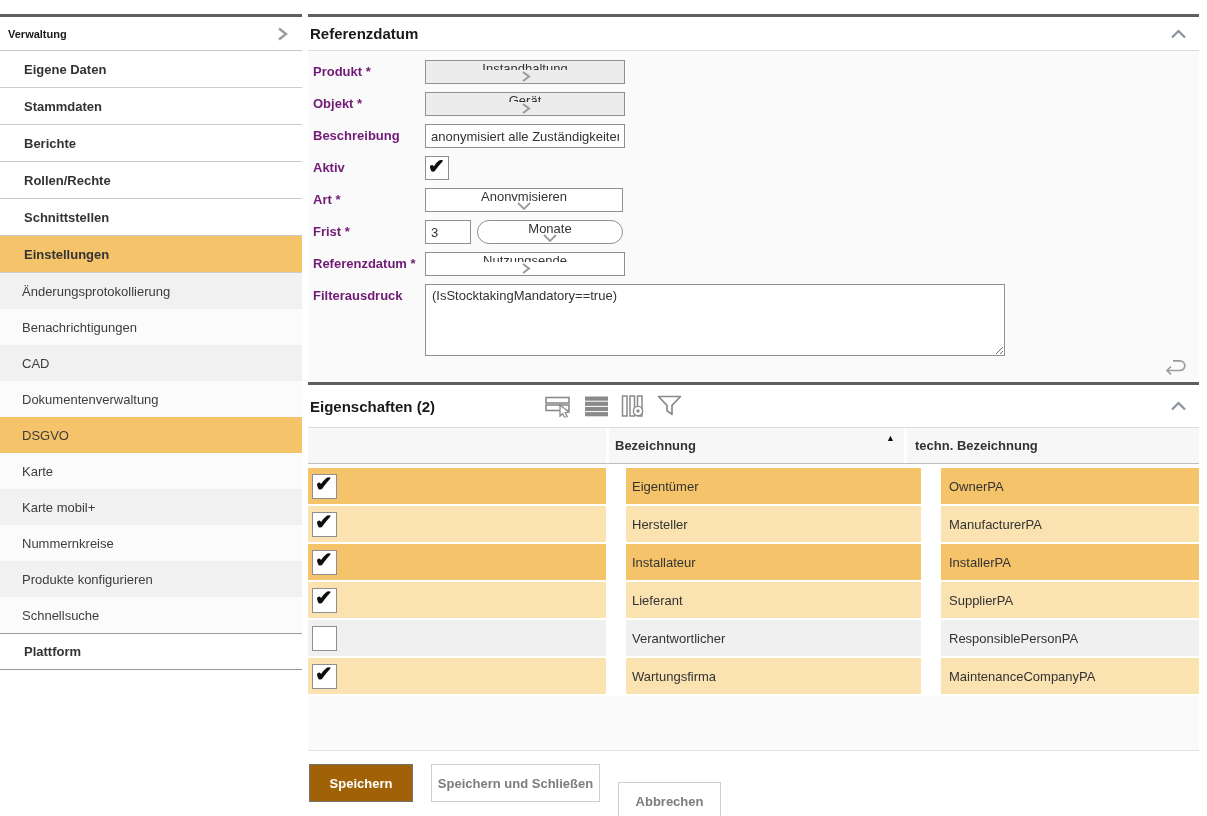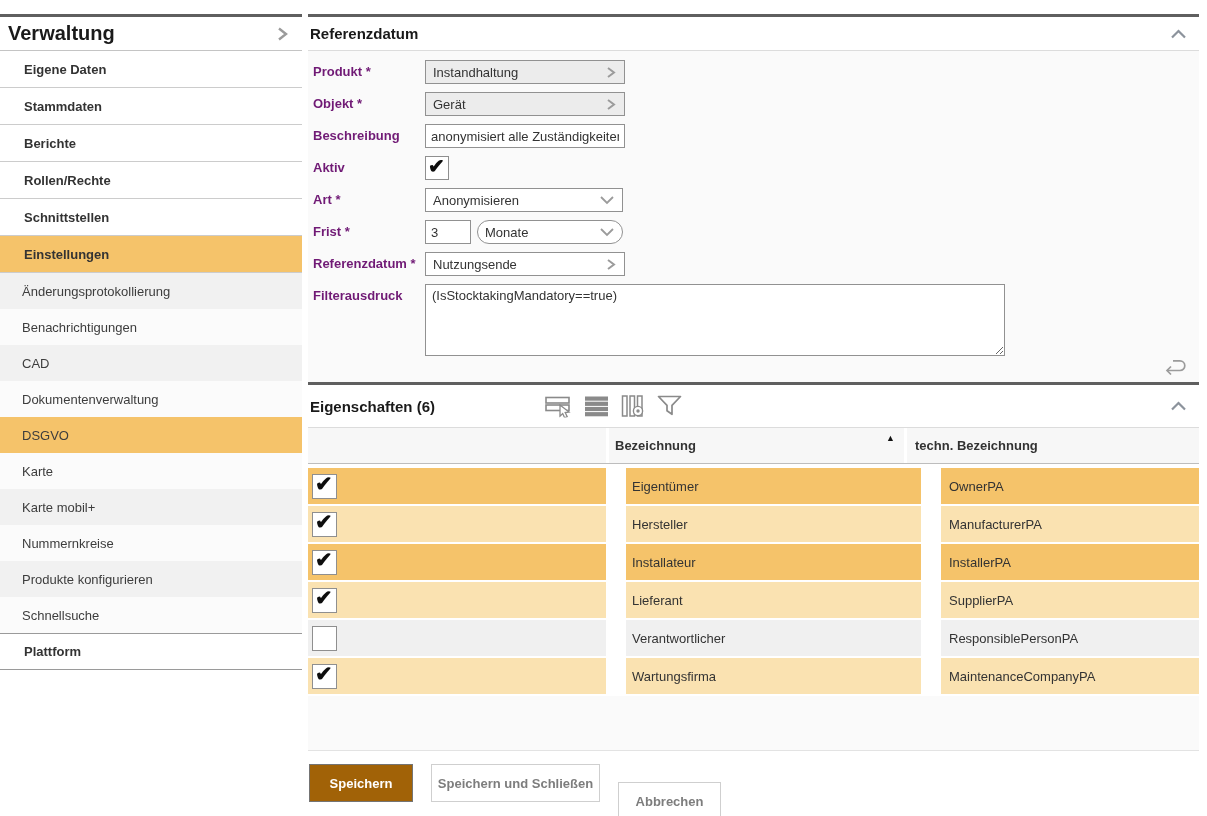--- a/index.html
+++ b/index.html
@@ -1,39 +1,39 @@
 <!DOCTYPE html>
 <html><head>
 <meta charset="utf-8">
 <style>
   * { box-sizing: border-box; margin: 0; padding: 0; }
   html, body { width: 1207px; height: 816px; background: #fff; overflow: hidden; }
   body { font-family: "Liberation Sans", sans-serif; position: relative; color: #333; }
 
   
   .sidebar { position: absolute; left: 0; top: 14px; width: 302px; border-top: 3px solid #5f5f5f; background: #fff; }
-  .sb-header { height: 34px; border-bottom: 1px solid #c4c4c4; display: flex; align-items: center; justify-content: space-between; padding: 0 12px 0 8px; font-size: 20px; font-weight: bold; color: #1a1a1a; cursor: pointer; }
+  .sb-header { height: 34px; border-bottom: 1px solid #c4c4c4; display: flex; align-items: center; justify-content: space-between; padding: 0 12px 0 8px; font-size: 11px; font-weight: bold; color: #1a1a1a; cursor: pointer; }
   .sb-item { height: 37px; display: flex; align-items: center; font-size: 13px; color: #333; cursor: pointer; }
   .sb-item.top { padding-left: 24px; font-weight: bold; border-bottom: 1px solid #ccc; }
   .sb-item.sub { height: 36px; padding-left: 22px; color: #3d3d3d; background: #fbfbfb; }
   .sb-item.sub.alt { background: #f1f1f1; }
   .sb-item.active { background: #F5C36A !important; }
   .sb-item.plattform { border-top: 1px solid #9a9a9a; border-bottom: 1px solid #9a9a9a; }
 
   
   .main { position: absolute; left: 308px; top: 14px; width: 891px; border-top: 3px solid #5f5f5f; background: #fff; }
   .panel-header { position: relative; height: 34px; border-bottom: 1px solid #dcdcdc; display: flex; align-items: center; font-size: 15px; font-weight: bold; color: #1a1a1a; padding-left: 2px; }
   .panel-header.props { height: 43px; }
   .collapse-btn { position: absolute; right: 12px; top: 50%; transform: translateY(-50%); cursor: pointer; line-height: 0; }
 
   
   .form-body { background: #fafafa; position: relative; height: 331px; padding: 9px 0 0 5px; }
   .frow { display: flex; margin-bottom: 8px; }
   .frow > label { width: 112px; flex: none; font-size: 13px; font-weight: bold; color: #701a75; padding-top: 4px; }
-  .ctl { height: 24px; border: 1px solid #919191; background: #fff; display: flex; align-items: center; font-size: 13px; color: #333; padding: 0 7px; cursor: pointer; }
+  .ctl { height: 24px; border: 1px solid #919191; background: #fff; display: flex; align-items: center; font-size: 13px; color: #333; padding: 0 7px; cursor: pointer; flex-direction: column; }
   .ctl .val { flex: 1; white-space: nowrap; overflow: hidden; }
   .picker { width: 200px; }
   .picker.disabled { background: #ececec; }
   .dd { width: 198px; }
   .dd.small { width: 146px; border-radius: 12px; }
   input.text { width: 200px; height: 24px; border: 1px solid #919191; background: #fff; font-family: "Liberation Sans", sans-serif; font-size: 13px; color: #333; padding: 0 5px; }
   input.text.num { width: 46px; margin-right: 6px; }
   .checkbox { width: 24px; height: 24px; border: 1px solid #8f8f8f; background: #fff; position: relative; cursor: pointer; }
   .checkbox.checked::after { content: "✔"; position: absolute; left: 2px; top: -3px; font-size: 20px; font-weight: bold; color: #0d0d0d; }
   textarea.filter { width: 580px; height: 72px; border: 1px solid #919191; background: #fff; font-family: "Liberation Sans", sans-serif; font-size: 13px; color: #333; padding: 3px 6px; resize: both; }
@@ -236,21 +236,21 @@
             <path d="M5 13.5 h13 a4.8 4.8 0 0 0 0 -9.6 h-7" fill="none" stroke="#9b9b9b" stroke-width="1.7"></path>
             <polyline points="9,9.5 5,13.5 9,17.5" fill="none" stroke="#9b9b9b" stroke-width="1.7"></polyline>
           </svg>
       </span>
     </div>
   </div>
 
   <div class="thick-divider"></div>
 
   <div class="panel-header props">
-    <span>Eigenschaften (6)</span>
+    <span>Eigenschaften (2)</span>
     <span class="tool-icons">
       <span class="ticon">
         <svg width="28" height="23" viewBox="0 0 28 23">
             <rect x="1" y="3" width="23" height="5.5" fill="none" stroke="#8a8a8a" stroke-width="1.6"></rect>
             <rect x="1" y="10.5" width="23" height="5.5" fill="none" stroke="#8a8a8a" stroke-width="1.6"></rect>
             <path d="M15 10.5 l9 7 -3.8 0.5 2 4.2 -2.6 1.1 -1.9 -4.2 -2.7 2.6 z" fill="#fff" stroke="#8a8a8a" stroke-width="1.3"></path>
           </svg>
       </span>
       <span class="ticon">
         <svg width="25" height="23" viewBox="0 0 25 23">

